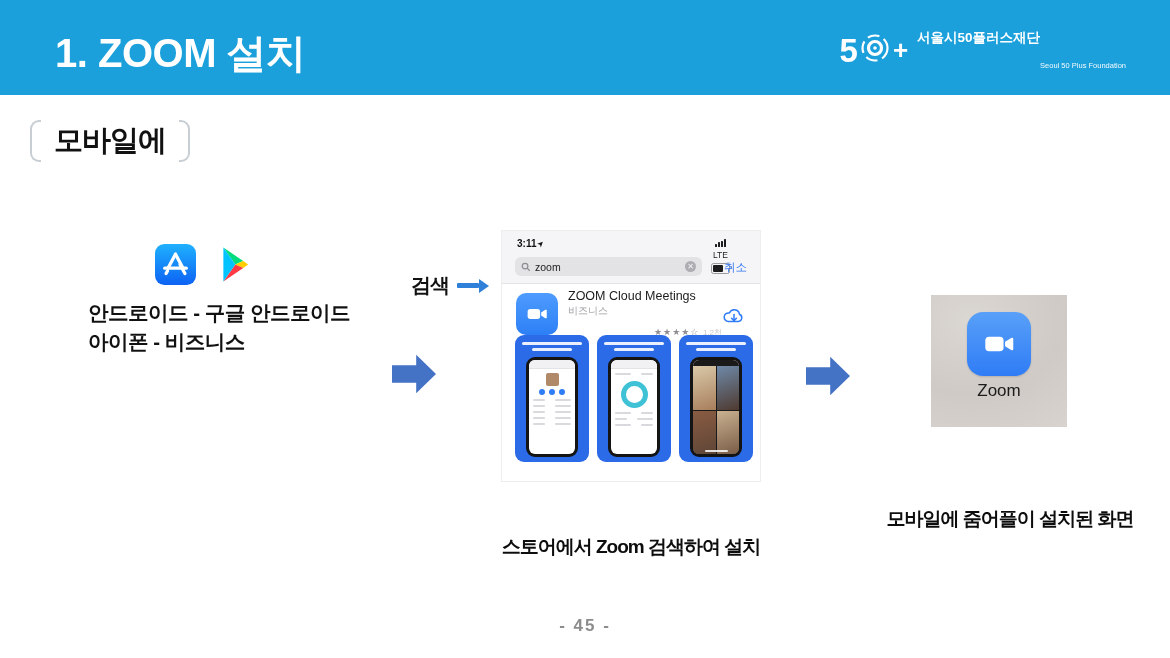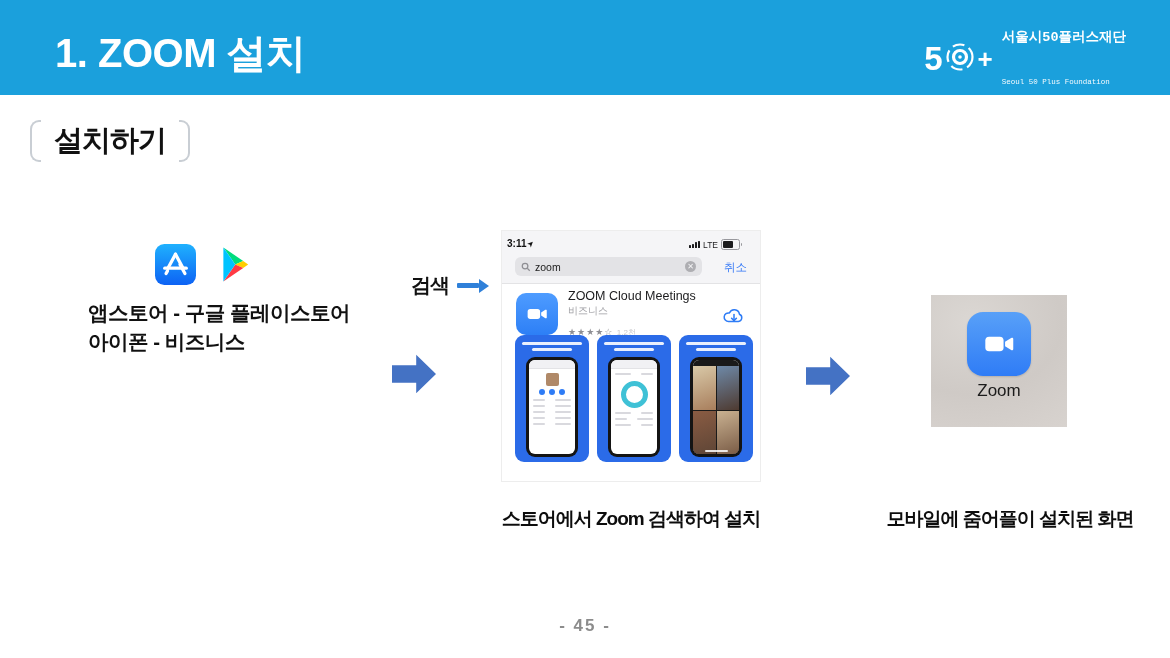--- a/index.html
+++ b/index.html
@@ -6,21 +6,21 @@
   .slide{position:relative;width:1170px;height:658px;background:#ffffff;overflow:hidden;
          font-family:"Liberation Sans", sans-serif;}
 
   
   .header{position:absolute;left:0;top:0;width:1170px;height:95px;background:#1BA0DC;}
   .header-title{position:absolute;left:55px;top:26px;font-size:40px;font-weight:800;color:#fff;letter-spacing:-0.5px;}
   .logo{position:absolute;right:44px;top:30px;display:flex;align-items:center;gap:9px;color:#fff;}
   .logo-mark{display:flex;align-items:center;gap:2px;}
   .logo-5{font-size:33px;font-weight:800;line-height:1;}
   .logo-plus{font-size:26px;font-weight:700;line-height:1;margin-left:1px;}
-  .logo-text{display:flex;flex-direction:column;line-height:1.25;font-family:Liberation Mono, monospace;}
+  .logo-text{display:flex;flex-direction:row;line-height:1.25;}
   .logo-ko{font-size:13.5px;font-weight:700;}
   .logo-en{font-size:7.5px;font-weight:400;opacity:.95;margin-top:31px;}
 
   
   .section{position:absolute;left:30px;top:120px;display:flex;align-items:center;gap:13px;}
   .bracket{width:11px;height:42px;border:2.5px solid #C9CED4;box-sizing:border-box;}
   .bracket-l{border-right:none;border-radius:9px 0 0 9px;}
   .bracket-r{border-left:none;border-radius:0 9px 9px 0;}
   .section-title{font-size:29px;font-weight:800;color:#111;letter-spacing:-1px;}
 
@@ -37,41 +37,41 @@
 
   
   .block-arrow{position:absolute;width:44px;height:40px;background:#4472C4;
     clip-path:polygon(0 28%,55% 28%,55% 2%,100% 50%,55% 98%,55% 72%,0 72%);}
   .arrow1{left:392px;top:354px;}
   .arrow2{left:806px;top:356px;}
 
   
   .phone-shot{position:absolute;left:502px;top:231px;width:258px;height:250px;background:#fff;box-shadow:0 0 0 1px #EDEDED;}
   .ps-top{position:absolute;left:0;top:0;right:0;height:52px;background:#F5F5F7;border-bottom:1px solid #E3E3E5;}
-  .ps-status{position:absolute;left:5px;top:7px;font-size:10px;font-weight:700;color:#111;display:flex;align-items:center;gap:2px;}
+  .ps-status{position:absolute;left:15px;top:7px;font-size:10px;font-weight:700;color:#111;display:flex;align-items:center;gap:2px;}
   .loc-arrow{display:inline-block;font-size:7px;transform:rotate(-45deg);color:#111;}
-  .ps-status-right{position:absolute;right:20px;top:8px;display:flex;align-items:center;gap:3px;}
+  .ps-status-right{position:absolute;right:30px;top:8px;display:flex;align-items:center;gap:3px;flex-direction:column;}
   .sig{display:flex;align-items:flex-end;gap:1px;}
   .sig i{display:block;width:2px;background:#1c1c1e;border-radius:.5px;}
   .sig i:nth-child(1){height:3px}.sig i:nth-child(2){height:4.5px}.sig i:nth-child(3){height:6px}.sig i:nth-child(4){height:7.5px}
   .lte{font-size:8.5px;color:#1c1c1e;}
   .batt{position:relative;width:17px;height:9px;border:1px solid #98989d;border-radius:2.5px;}
   .batt i{position:absolute;left:1px;top:1px;bottom:1px;width:60%;background:#1c1c1e;border-radius:1px;}
   .batt:after{content:"";position:absolute;right:-3px;top:2.5px;width:1.5px;height:3px;background:#98989d;border-radius:0 1px 1px 0;}
   .ps-search{position:absolute;left:13px;top:26px;width:187px;height:19px;background:#E3E3E6;border-radius:6px;display:flex;align-items:center;padding:0 6px;box-sizing:border-box;gap:4px;}
   .ps-search-text{font-size:10.5px;color:#222;flex:1;}
   .clear-btn{width:11px;height:11px;border-radius:50%;background:#AEAEB2;color:#F5F5F7;font-size:8px;line-height:11px;text-align:center;}
   .cancel-btn{position:absolute;right:13px;top:29px;font-size:11.5px;color:#3478F6;}
 
   .app-row{position:absolute;left:14px;top:58px;right:14px;display:flex;align-items:center;}
   .zoom-tile{width:42px;height:42px;border-radius:10px;background:linear-gradient(180deg,#4E9CFF,#2D7FF6);display:flex;align-items:center;justify-content:center;flex:0 0 auto;}
   .app-meta{margin-left:10px;flex:1;}
   .app-name{font-size:12.5px;color:#1c1c1e;font-weight:400;}
   .app-cat{font-size:10px;color:#A0A0A5;margin-top:1px;}
-  .app-stars{font-size:9px;color:#8E8E93;margin-top:9px;letter-spacing:1px;}
+  .app-stars{font-size:9px;color:#8E8E93;margin-top:9px;letter-spacing:1px;text-align:right;}
   .app-count{font-size:8px;color:#C7C7CC;letter-spacing:0;}
   .cloud{flex:0 0 auto;margin-top:8px;}
 
   .cards{position:absolute;left:13px;top:104px;display:flex;gap:8px;}
   .card{width:74px;height:127px;background:#2B6BE8;border-radius:9px;overflow:hidden;}
   .card .tline{height:3px;background:rgba(255,255,255,.9);border-radius:2px;margin:0 auto;}
   .card .t1{width:80%;margin-top:7px;}
   .card .t2{width:55%;margin-top:3px;}
   .mock{width:52px;height:100px;background:#141414;border-radius:9px;margin:6px auto 0;padding:3px;box-sizing:border-box;}
   .screen{width:100%;height:100%;background:#fff;border-radius:6px;overflow:hidden;position:relative;}
@@ -93,21 +93,21 @@
 
   
   .installed{position:absolute;left:931px;top:295px;width:136px;height:132px;
     background:radial-gradient(120% 100% at 30% 20%,#DBD7D3 0%,#CFCAC6 55%,#D8D3CF 100%);
     display:flex;flex-direction:column;align-items:center;}
   .zoom-big{width:64px;height:64px;border-radius:16px;background:linear-gradient(180deg,#58A0F8,#2F7CF6);margin-top:17px;display:flex;align-items:center;justify-content:center;box-shadow:0 1px 2px rgba(0,0,0,.15);}
   .zoom-label{font-size:17px;color:#1b1b1b;margin-top:5px;}
 
   
   .caption{position:absolute;top:506px;font-size:19px;font-weight:800;color:#0d0d0d;letter-spacing:-1px;text-align:center;}
-  .cap1{left:492px;width:278px;}
+  .cap1{left:492px;width:278px;margin-top:28px;}
   .cap2{left:878px;width:264px;}
   .page-num{position:absolute;left:0;top:616px;width:1170px;text-align:center;font-size:17px;font-weight:700;color:#8C8C8C;letter-spacing:2px;}
 </style>
 </head>
 <body>
 
 <div class="slide">
 
   <div class="header">
     <div class="header-title">1. ZOOM 설치</div>
@@ -125,21 +125,21 @@
       </div>
       <div class="logo-text">
         <span class="logo-ko">서울시50플러스재단</span>
         <span class="logo-en">Seoul 50 Plus Foundation</span>
       </div>
     </div>
   </div>
 
   <div class="section">
     <span class="bracket bracket-l"></span>
-    <span class="section-title">설치하기</span>
+    <span class="section-title">모바일에</span>
     <span class="bracket bracket-r"></span>
   </div>
 
   <div class="store-icons">
     <span>
       <svg width="41" height="41" viewBox="0 0 40 40">
         <defs>
           <linearGradient id="asg" x1="0" y1="0" x2="0" y2="1">
             <stop offset="0" stop-color="#1FB1FE"></stop>
               <stop offset="1" stop-color="#0D62F4"></stop>
@@ -159,21 +159,21 @@
       <svg width="37" height="41" viewBox="0 0 100 100">
         <polygon points="20,4 73.5,40.5 52,50" fill="#00DC7D"></polygon>
         <polygon points="73.5,40.5 87,50 73.5,59.5 52,50" fill="#FFCE00"></polygon>
         <polygon points="52,50 73.5,59.5 20,96" fill="#FF3A44"></polygon>
         <polygon points="20,4 52,50 20,96" fill="#00C3FF"></polygon>
       </svg>
     </span>
   </div>
 
   <div class="platform-text">
-    <div>앱스토어 - 구글 플레이스토어</div>
+    <div>안드로이드 - 구글 안드로이드</div>
     <div>아이폰 - 비즈니스</div>
   </div>
 
   <div class="search-row">
     <span class="search-label">검색</span>
     <span class="thin-arrow">
         <i class="bar"></i>
         <i class="head"></i>
       </span>
   </div>

